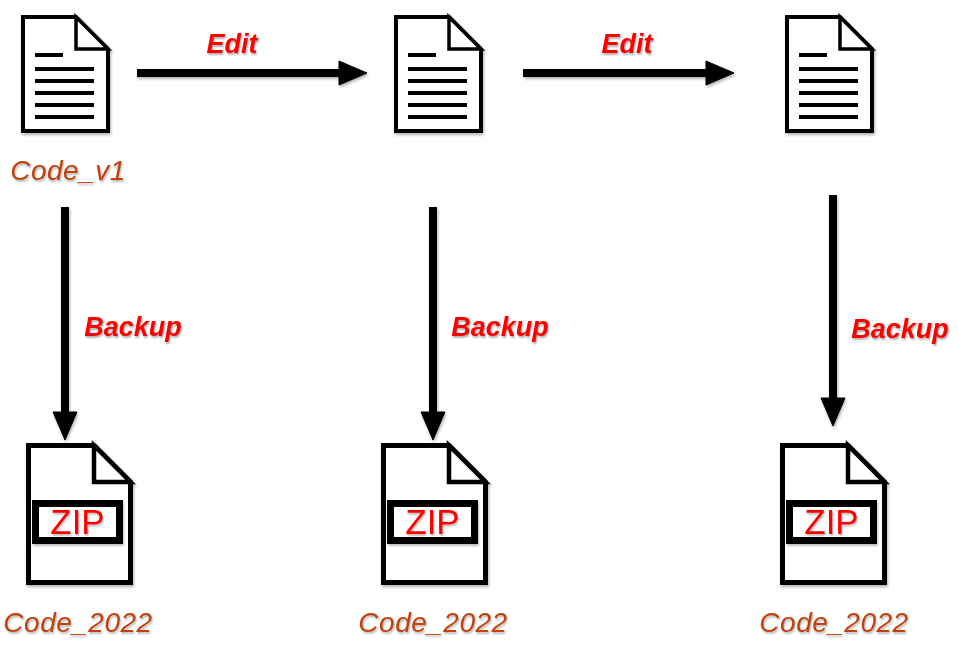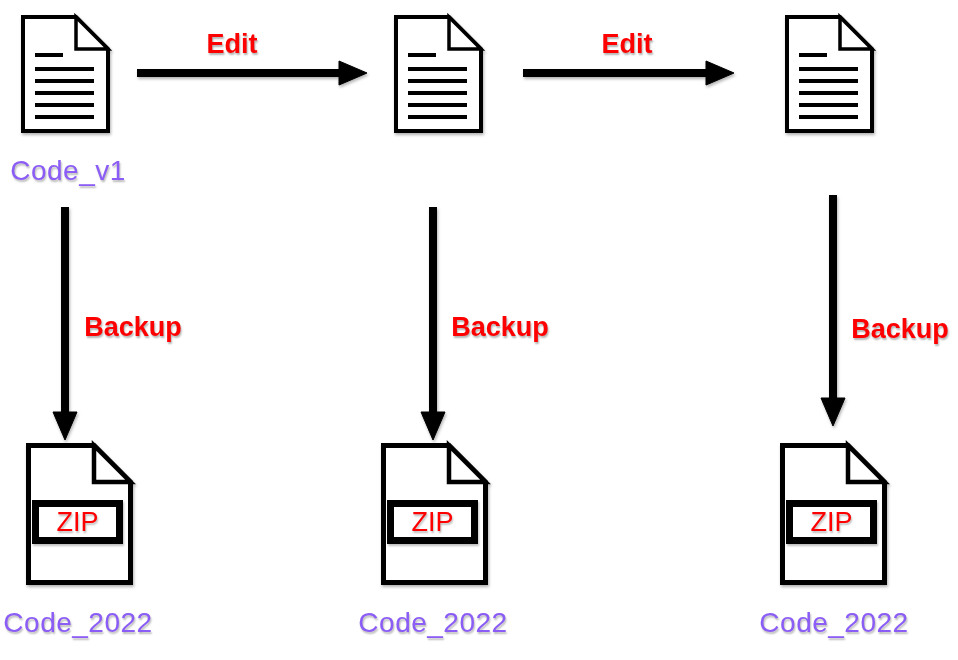--- a/index.html
+++ b/index.html
@@ -1,40 +1,40 @@
 <!DOCTYPE html>
 <html><head>
 <meta charset="utf-8">
 <style>
   html,body{margin:0;padding:0;background:#ffffff;}
   .canvas{
     position:relative;width:958px;height:660px;background:#ffffff;overflow:hidden;
     font-family:"Liberation Sans","DejaVu Sans",sans-serif;
   }
   .abs{position:absolute;}
-  .centered{transform:translate(-50%,-50%);white-space:nowrap;}
+  .centered{transform:translate(-50%,-50%);white-space:nowrap;font-style:italic;}
   .file-label{
-    font-size:28px;color:#8b5cf6;letter-spacing:0.5px;
+    font-size:28px;color:#c2410c;letter-spacing:0.5px;
     text-shadow:1px 2px 2px rgba(0,0,0,0.28);
   }
   .action-label{
     font-size:27px;font-weight:bold;color:#ff0000;
     text-shadow:1px 2px 2px rgba(0,0,0,0.30);
   }
   svg.shape{filter:drop-shadow(1px 2px 1.5px rgba(0,0,0,0.30));overflow:visible;}
   svg.shape path, svg.shape line, svg.shape polygon{stroke:#000;}
   .zipwrap{width:107px;height:142px;}
   .zipbox{
     position:absolute;left:6px;top:57px;width:91px;height:44px;
     border:7px solid #000;box-sizing:border-box;background:#fff;
     display:flex;align-items:center;justify-content:center;
     box-shadow:1px 2px 2px rgba(0,0,0,0.25);
   }
   .zipbox span{
-    color:#ff0000;font-size:27px;line-height:30px;
+    color:#ff0000;font-size:35px;line-height:30px;
     text-shadow:1px 2px 2px rgba(0,0,0,0.25);
   }
 </style>
 </head>
 <body>
 
 <div class="canvas">
 
   <svg class="shape abs" style="left:21px;top:15px" width="89" height="118" viewBox="0 0 89 118">
     <path d="M2,2 H55 L87,34 V116 H2 Z" fill="#fff" stroke-width="4" stroke-linejoin="miter"></path>

